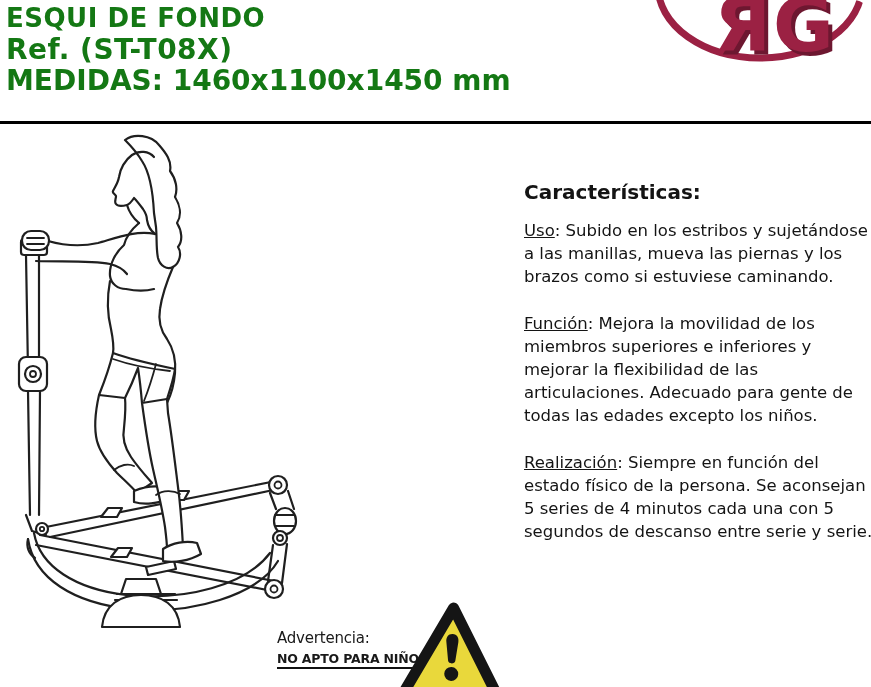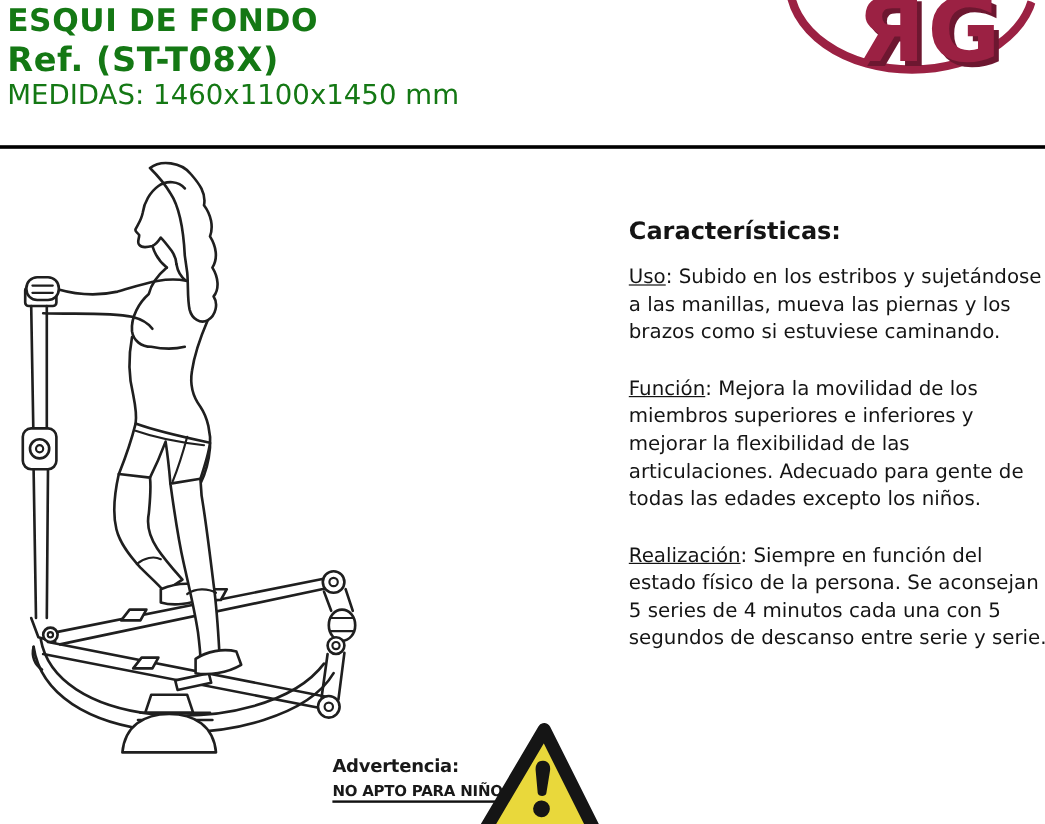--- a/index.html
+++ b/index.html
@@ -4,31 +4,31 @@
 <style>
   html,body{margin:0;padding:0;background:#fff;}
   #page{
     position:relative;width:871px;height:687px;background:#ffffff;
     overflow:hidden;font-family:"DejaVu Sans","Liberation Sans",sans-serif;border-radius:18px;
   }
   
   #header{position:absolute;left:6px;top:2px;color:#147814;}
   #header .title{font-size:26px;font-weight:bold;line-height:32px;letter-spacing:.5px;}
   #header .ref{font-size:28px;font-weight:bold;line-height:31px;letter-spacing:.5px;}
-  #header .medidas{font-size:23px;font-weight:normal;line-height:31px;}
+  #header .medidas{font-size:28px;font-weight:bold;line-height:31px;}
   #logo{position:absolute;right:0;top:0;width:220px;height:64px;overflow:hidden;}
   #rule{position:absolute;left:0;top:121px;width:871px;height:3px;background:#000;}
   
   #caracteristicas{position:absolute;left:524px;top:148px;width:354px;color:#141414;margin-top:32px;}
   #caracteristicas h3{margin:0 0 15px 0;font-size:20px;font-weight:bold;}
   #caracteristicas p{margin:0 0 24px 0;font-size:16.5px;line-height:23px;}
   #caracteristicas .lead{text-decoration:underline;}
   
   #warning-text{position:absolute;left:277px;top:629px;color:#191919;line-height:1.25;}
-  #warning-text .adv{font-size:15px;font-weight:bold;letter-spacing:-.2px;}
+  #warning-text .adv{font-size:15px;font-weight:normal;letter-spacing:-.2px;}
   #warning-text .sub{font-size:12.5px;font-weight:bold;letter-spacing:-.2px;
     display:inline-block;border-bottom:2px solid #111;padding-bottom:1px;}
   #warning-triangle{position:absolute;left:399px;top:602px;}
   
   #illustration{position:absolute;left:6px;top:133px;}
   .ln{fill:none;stroke:#1f1f1f;stroke-width:2.2;stroke-linecap:round;stroke-linejoin:round;}
   .lnf{fill:#ffffff;stroke:#1f1f1f;stroke-width:2.2;stroke-linecap:round;stroke-linejoin:round;}
   .thin{stroke-width:1.8;}
 </style>
 </head>

